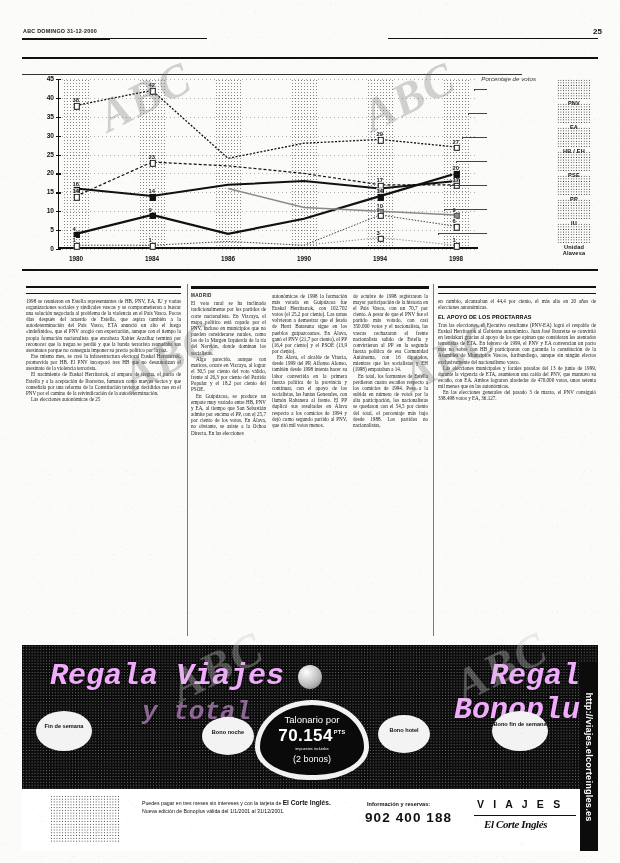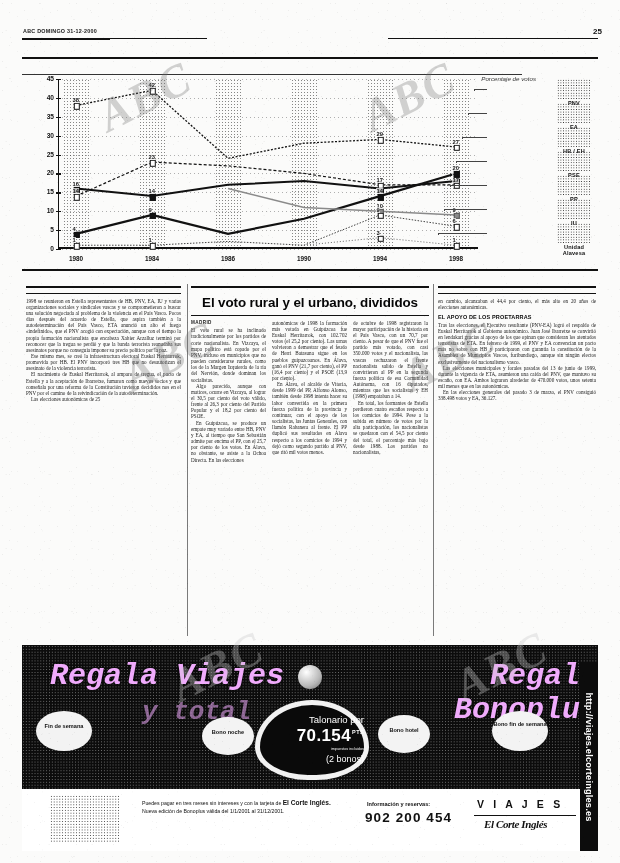--- a/index.html
+++ b/index.html
@@ -111,21 +111,21 @@
   .ad-noise{position:absolute;inset:0;
     background-image:radial-gradient(circle, rgba(255,255,255,.40) .85px, transparent .9px);
     background-size:2.9px 2.9px;}
   .ad-top{position:absolute;left:0;top:0;width:576px;height:128px;}
   .ad-word{position:absolute;font-family:Liberation Mono, monospace;font-weight:700;
     font-style:italic;color:#f0abfc;text-shadow:0 0 3px rgba(0,0,0,.9);text-align:right;}
   .ad-ball{position:absolute;left:276px;top:20px;width:24px;height:24px;border-radius:50%;
     background:radial-gradient(circle at 35% 30%,#fff,#b8b8b8 60%,#6d6d6d);}
   .coupon{position:absolute;left:238px;top:60px;width:104px;height:70px;
     background:#0a0a0a;border-radius:50% 50% 46% 46%/60% 60% 40% 40%;
-    box-shadow:0 0 0 5px #f2f2f2;text-align:right;color:#fff;}
+    box-shadow:0 0 0 5px #f2f2f2;text-align:center;color:#fff;}
   .coupon .c1{font-size:9.5px;font-family:"Liberation Sans",sans-serif;margin-top:9px;}
   .coupon .c2{font-size:17px;font-weight:700;font-family:"Liberation Sans",sans-serif;
     letter-spacing:.4px;margin-top:1px;}
   .coupon .c2 sup{font-size:5.5px;font-weight:700;vertical-align:super;margin-left:1px;}
   .coupon .c3{font-size:3.8px;font-family:"Liberation Sans",sans-serif;margin-top:1px;opacity:.95;}
   .coupon .c4{font-size:9px;font-family:"Liberation Sans",sans-serif;margin-top:3px;}
   .puff{position:absolute;border-radius:50%;background:#f3f3f3;}
   .puff-lab{position:absolute;font-family:"Liberation Sans",sans-serif;font-weight:700;
     color:#111;text-align:center;font-size:5.6px;line-height:6.4px;}
   .ad-bottom{position:absolute;left:0;bottom:0;width:576px;height:62px;background:#fff;}
@@ -318,21 +318,20 @@
   <div id="leftBody">
       <p class="first">1998 se reunieron en Estella representantes de HB, PNV, EA, IU y varias organizaciones sociales y sindicales vascas y se comprometieron a buscar una solución negociada al problema de la violencia en el País Vasco. Pocos días después del acuerdo de Estella, que aspira también a la autodeterminación del País Vasco, ETA anunció un alto el fuego «indefinido», que el PNV acogió con expectación, aunque con el tiempo la propia formación nacionalista que encabeza Xabier Arzalluz terminó por reconocer que la tregua se perdió y que la banda terrorista reanudaba sus asesinatos porque no conseguía imponer su precio político por la paz.</p>
       <p>Ese mismo mes, se creó la infraestructura electoral Euskal Herritarrok, promovida por HB. El PNV incorporó tres HB que no desautorizan el asesinato de la violencia terrorista.</p>
       <p>El nacimiento de Euskal Herritarrok, al amparo de tregua, el pacto de Estella y a la aceptación de Ibarretxe, fumaron como nuevos socios y que conseñala por una reforma de la Constitución tuvieron decididos nos en el PNV por el camino de la reivindicación de la autodeterminación.</p>
       <p>Las elecciones autonómicas de 25</p>
     </div>
 </div>
 
 <div style="position:absolute;left:191px;top:286px;width:238px;">
   <div class="rule-med"></div>
-  <div class="center-head" style="margin:7px 0 5px;">El voto rural y el urbano, divididos</div>
   <div class="rule-thin" style="margin-bottom:4px;"></div>
   <div style="display:flex;gap:6px;">
     <div class="col" style="position:static;width:75px;">
       <div class="byline">MADRID</div>
       <div id="cCol1">
           <p class="first">El voto rural se ha inclinado tradicionalmente por los partidos de corte nacionalista. En Vizcaya, el mapa político está copado por el PNV, incluso en municipios que no pueden considerarse rurales, como los de la Margen Izquierda de la ría del Nervión, donde dominan los socialistas.</p>
           <p>Algo parecido, aunque con matices, ocurre en Vizcaya, al lograr el 30,5 por ciento del voto válido, frente al 26,3 por ciento del Partido Popular y el 18,2 por ciento del PSOE.</p>
           <p>En Guipúzcoa, se produce un empate muy variado entre HB, PNV y EA, al tiempo que San Sebastián admite por encima el PP, con el 25,7 por ciento de los votos. En Álava, no obstante, se asiste a la Ochoa Directa. En las elecciones</p>
         </div>
     </div>
@@ -387,21 +386,21 @@
       <div class="c4">(2 bonos)</div>
     </div>
   </div>
 
   <div class="ad-bottom">
     <div class="ad-stamp"></div>
     <div class="ad-terms">
       <span>Puedes pagar en tres meses sin intereses y con la tarjeta de </span><b>El Corte Inglés.</b><span> Nueva edición de Bonoplus válida del 1/1/2001 al 31/12/2001.</span>
     </div>
     <div class="ad-res-lab">Información y reservas:</div>
-    <div class="ad-phone">902 200 454</div>
+    <div class="ad-phone">902 400 188</div>
     <div class="ad-brand">V I A J E S</div>
     <div class="ad-brand-rule"></div>
     <div class="ad-brand2">El Corte Inglés</div>
   </div>
 
   <div class="url-strip">
     <span>http://viajes.elcorteingles.es</span>
   </div>
 </div>
 

